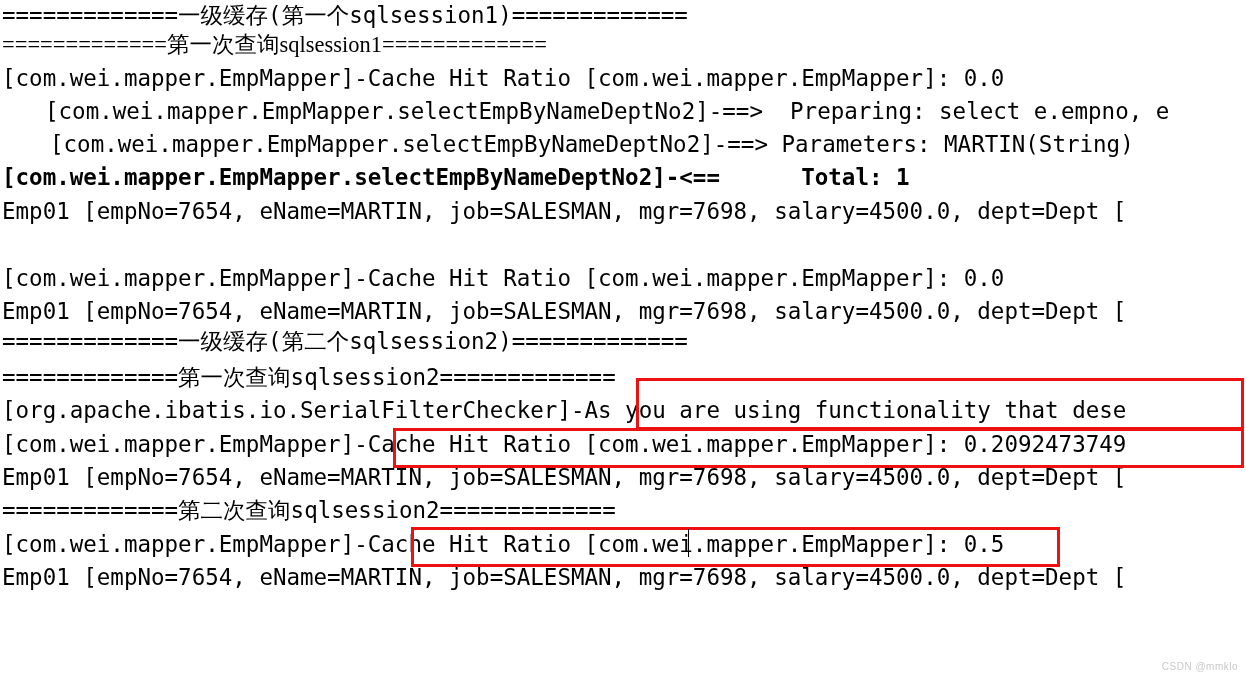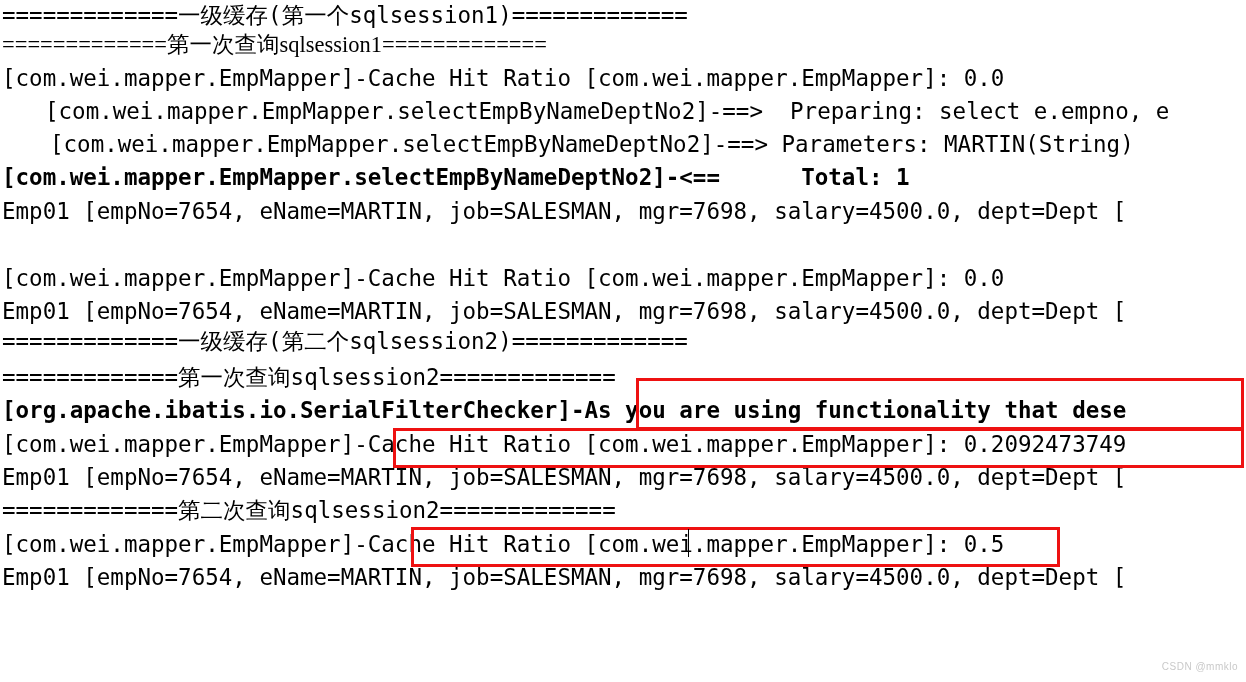--- a/index.html
+++ b/index.html
@@ -77,21 +77,21 @@
   <div class="log-line" style="top:30px;font-family:Liberation Serif, serif;">=============第一次查询sqlsession1=============</div>
   <div class="log-line" style="top:63px;">[com.wei.mapper.EmpMapper]-Cache Hit Ratio [com.wei.mapper.EmpMapper]: 0.0</div>
   <div class="log-line" style="top:96px;margin-left:43px;">[com.wei.mapper.EmpMapper.selectEmpByNameDeptNo2]-==&gt;  Preparing: select e.empno, e</div>
   <div class="log-line" style="top:129px;margin-left:48px;">[com.wei.mapper.EmpMapper.selectEmpByNameDeptNo2]-==&gt; Parameters: MARTIN(String)</div>
   <div class="log-line" style="top:162px;font-weight:bold;">[com.wei.mapper.EmpMapper.selectEmpByNameDeptNo2]-&lt;==      Total: 1</div>
   <div class="log-line" style="top:196px;">Emp01 [empNo=7654, eName=MARTIN, job=SALESMAN, mgr=7698, salary=4500.0, dept=Dept [</div>
   <div class="log-line" style="top:263px;">[com.wei.mapper.EmpMapper]-Cache Hit Ratio [com.wei.mapper.EmpMapper]: 0.0</div>
   <div class="log-line" style="top:296px;">Emp01 [empNo=7654, eName=MARTIN, job=SALESMAN, mgr=7698, salary=4500.0, dept=Dept [</div>
   <div class="log-line" style="top:326px;">=============一级缓存(第二个sqlsession2)=============</div>
   <div class="log-line" style="top:362px;text-align:right;">=============第一次查询sqlsession2=============</div>
-  <div class="log-line" style="top:395px;font-weight:bold;">[org.apache.ibatis.io.SerialFilterChecker]-As you are using functionality that dese</div>
+  <div class="log-line" style="top:395px;">[org.apache.ibatis.io.SerialFilterChecker]-As you are using functionality that dese</div>
   <div class="log-line" style="top:429px;">[com.wei.mapper.EmpMapper]-Cache Hit Ratio [com.wei.mapper.EmpMapper]: 0.2092473749</div>
   <div class="log-line" style="top:462px;">Emp01 [empNo=7654, eName=MARTIN, job=SALESMAN, mgr=7698, salary=4500.0, dept=Dept [</div>
   <div class="log-line" style="top:495px;text-align:center;">=============第二次查询sqlsession2=============</div>
   <div class="log-line" style="top:529px;">[com.wei.mapper.EmpMapper]-Cache Hit Ratio [com.wei.mapper.EmpMapper]: 0.5</div>
   <div class="log-line" style="top:562px;">Emp01 [empNo=7654, eName=MARTIN, job=SALESMAN, mgr=7698, salary=4500.0, dept=Dept [</div>
 
   <div class="annot-box" style="left:636px; top:378px; width:608px; height:52px;"></div>
 
   <div class="annot-box" style="left:393px; top:428px; width:851px; height:40px;"></div>
 

